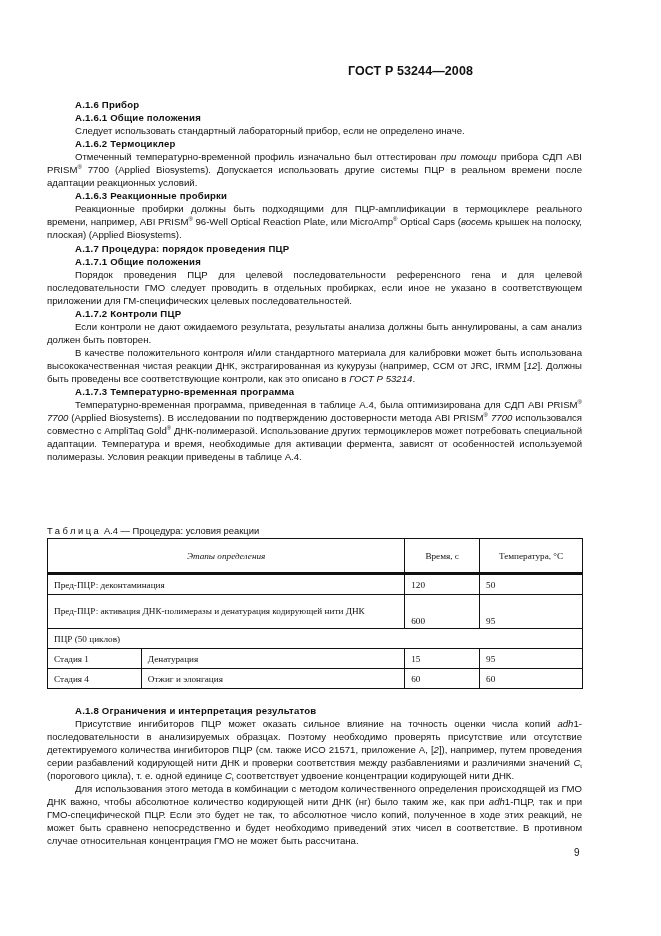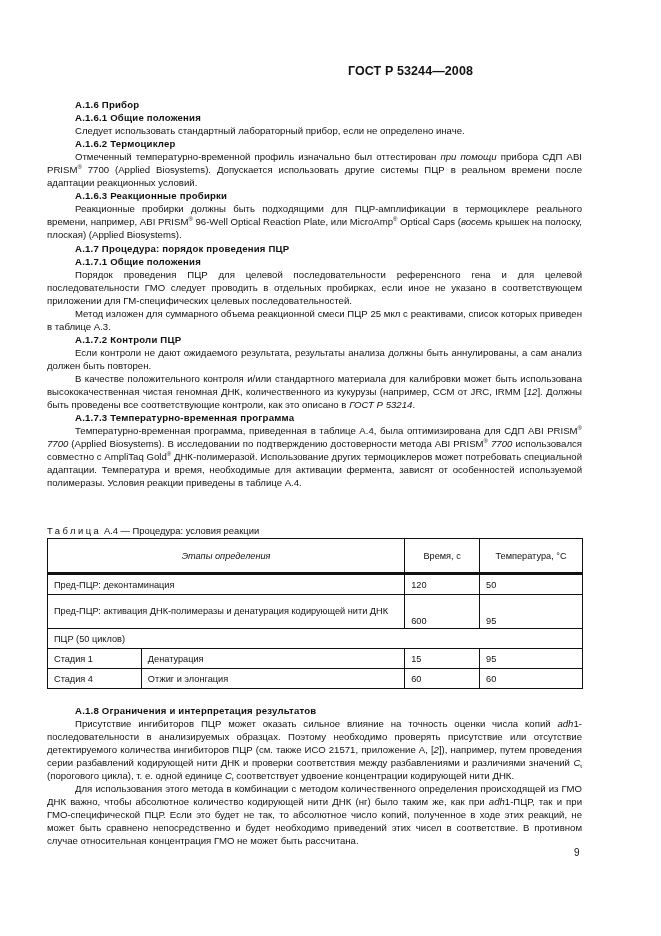--- a/index.html
+++ b/index.html
@@ -9,21 +9,21 @@
   .hdr { position: absolute; right: 79px; top: 64px; font-weight: bold; font-size: 12.5px; letter-spacing: 0.1px; }
   .body { position: absolute; left: 47px; top: 98px; width: 535px; font-size: 9.6px; line-height: 13.05px; }
   .body p { margin: 0; text-align: justify; text-indent: 28px; }
   .body h4 { margin: 0; padding-left: 28px; font-size: 9.6px; font-weight: bold; line-height: 13.05px; letter-spacing: 0.2px; }
   .it { font-style: italic; }
   sup { font-size: 6px; line-height: 0; vertical-align: 4px; }
   sub { font-size: 6px; line-height: 0; vertical-align: -2px; }
   .caption { position: absolute; left: 47px; top: 525px; font-size: 9.4px; }
   .caption .sp { letter-spacing: 2.5px; }
   table.t { position: absolute; left: 47px; top: 538px; width: 536px; border-collapse: collapse; font-size: 9.2px; }
-  table.t td { border: 1.2px solid #111; padding: 0 6px; vertical-align: middle; }
+  table.t td { border: 1.2px solid #111; padding: 0 6px; vertical-align: middle; font-family: Liberation Serif, serif; }
   table.t tr.h td { height: 33px; text-align: center; border-bottom: 3px solid #111; }
   table.t td.num { text-align: left; }
   table.t tr.r1 td { height: 19px; }
   table.t tr.r2 td { height: 31px; }
   table.t tr.r2 td.num { vertical-align: bottom; padding-bottom: 2px; }
   table.t tr.r2 td.txt { line-height: 11px; }
   table.t tr.r3 td, table.t tr.r4 td, table.t tr.r5 td { height: 19px; }
   .sec2 { position: absolute; left: 47px; top: 704px; width: 535px; font-size: 9.6px; line-height: 13.05px; }
   .sec2 p { margin: 0; text-align: justify; text-indent: 28px; }
   .sec2 h4 { margin: 0; padding-left: 28px; font-size: 9.6px; font-weight: bold; line-height: 13.05px; letter-spacing: 0.2px; }
@@ -43,25 +43,24 @@
 
     <h4>А.1.6.2  Термоциклер</h4>
     <p><span>Отмеченный температурно-временной профиль изначально был оттестирован </span><span class="it">при помощи</span><span> прибора СДП ABI PRISM</span><sup>®</sup><span> 7700 (Applied Biosystems). Допускается использовать другие системы ПЦР в реальном времени после адаптации реакционных условий.</span></p>
 
     <h4>А.1.6.3  Реакционные пробирки</h4>
     <p><span>Реакционные пробирки должны быть подходящими для ПЦР-амплификации в термоциклере реального времени, например, ABI PRISM</span><sup>®</sup><span> 96-Well Optical Reaction Plate, или MicroAmp</span><sup>®</sup><span> Optical Caps (</span><span class="it">восемь</span><span> крышек на полоску, плоская) (Applied Biosystems).</span></p>
 
     <h4>А.1.7  Процедура: порядок проведения ПЦР</h4>
     <h4>А.1.7.1  Общие положения</h4>
     <p>Порядок проведения ПЦР для целевой последовательности референсного гена и для целевой последовательности ГМО следует проводить в отдельных пробирках, если иное не указано в соответствующем приложении для ГМ-специфических целевых последовательностей.</p>
-    <p>Метод изложен для суммарного объема реакционной смеси ПЦР 25 мкл с реактивами, список которых приведен в таблице А.3.</p>
 
     <h4>А.1.7.2  Контроли ПЦР</h4>
     <p>Если контроли не дают ожидаемого результата, результаты анализа должны быть аннулированы, а сам анализ должен быть повторен.</p>
-    <p><span>В качестве положительного контроля и/или стандартного материала для калибровки может быть использована высококачественная чистая геномная ДНК, количественного из кукурузы (например, ССМ от JRC, IRMM [</span><span class="it">12</span><span>]. Должны быть проведены все соответствующие контроли, как это описано в </span><span class="it">ГОСТ Р 53214</span><span>.</span></p>
+    <p><span>В качестве положительного контроля и/или стандартного материала для калибровки может быть использована высококачественная чистая реакции ДНК, экстрагированная из кукурузы (например, ССМ от JRC, IRMM [</span><span class="it">12</span><span>]. Должны быть проведены все соответствующие контроли, как это описано в </span><span class="it">ГОСТ Р 53214</span><span>.</span></p>
 
     <h4>А.1.7.3  Температурно-временная программа</h4>
     <p><span>Температурно-временная программа, приведенная в таблице А.4, была оптимизирована для СДП ABI PRISM</span><sup>®</sup><span class="it"> 7700</span><span> (Applied Biosystems). В исследовании по подтверждению достоверности метода ABI PRISM</span><sup>®</sup><span class="it"> 7700</span><span> использовался совместно с AmpliTaq Gold</span><sup>®</sup><span> ДНК-полимеразой. Использование других термоциклеров может потребовать специальной адаптации. Температура и время, необходимые для активации фермента, зависят от особенностей используемой полимеразы. Условия реакции приведены в таблице А.4.</span></p>
   </div>
 
   <div class="caption"><span class="sp">Таблица</span>&nbsp;<span>А.4 — Процедура: условия реакции</span></div>
 
   <table class="t">
     <colgroup>
       <col style="width:94px">

